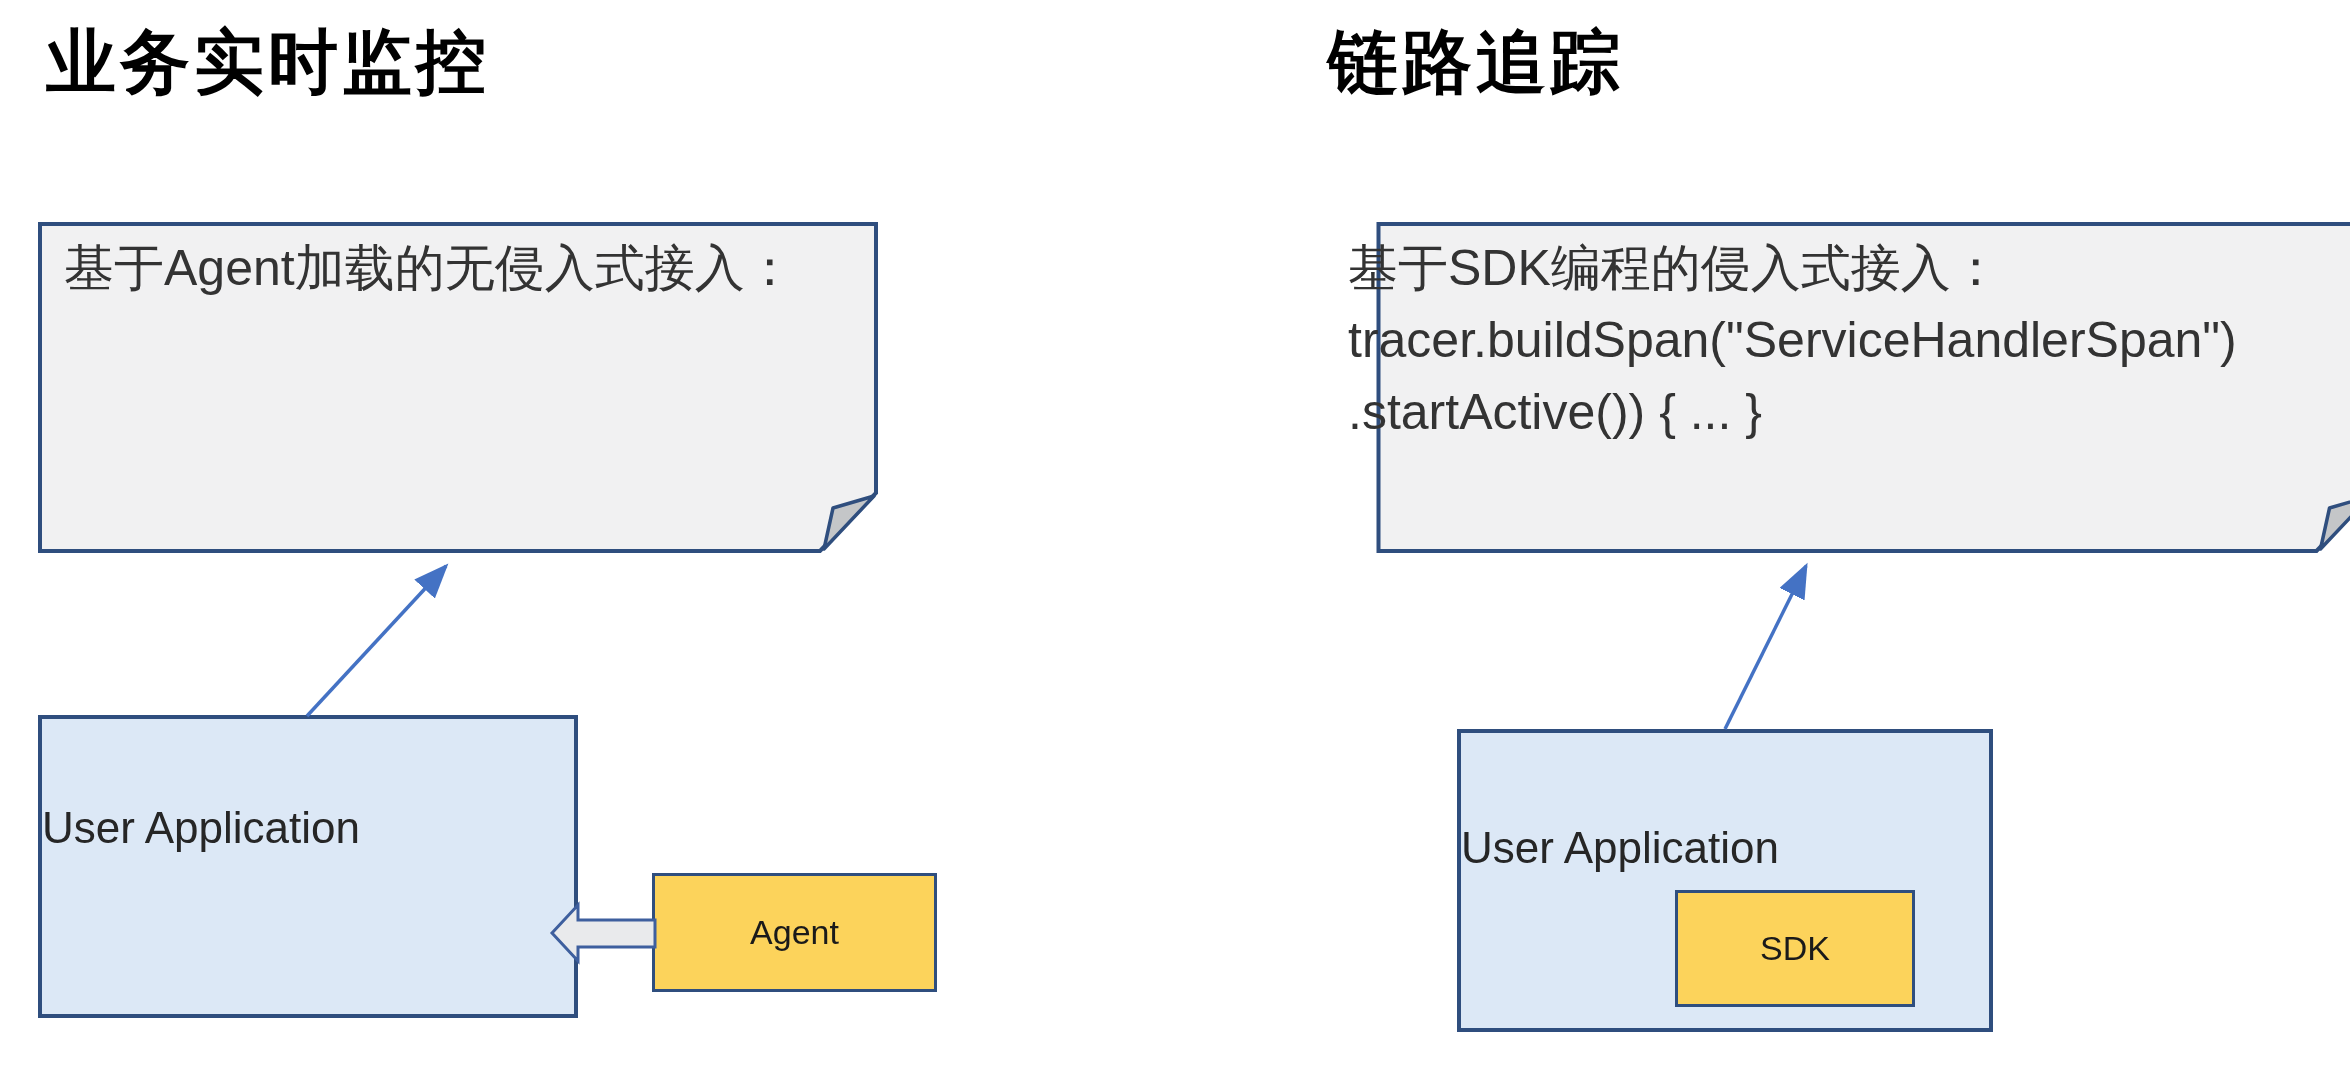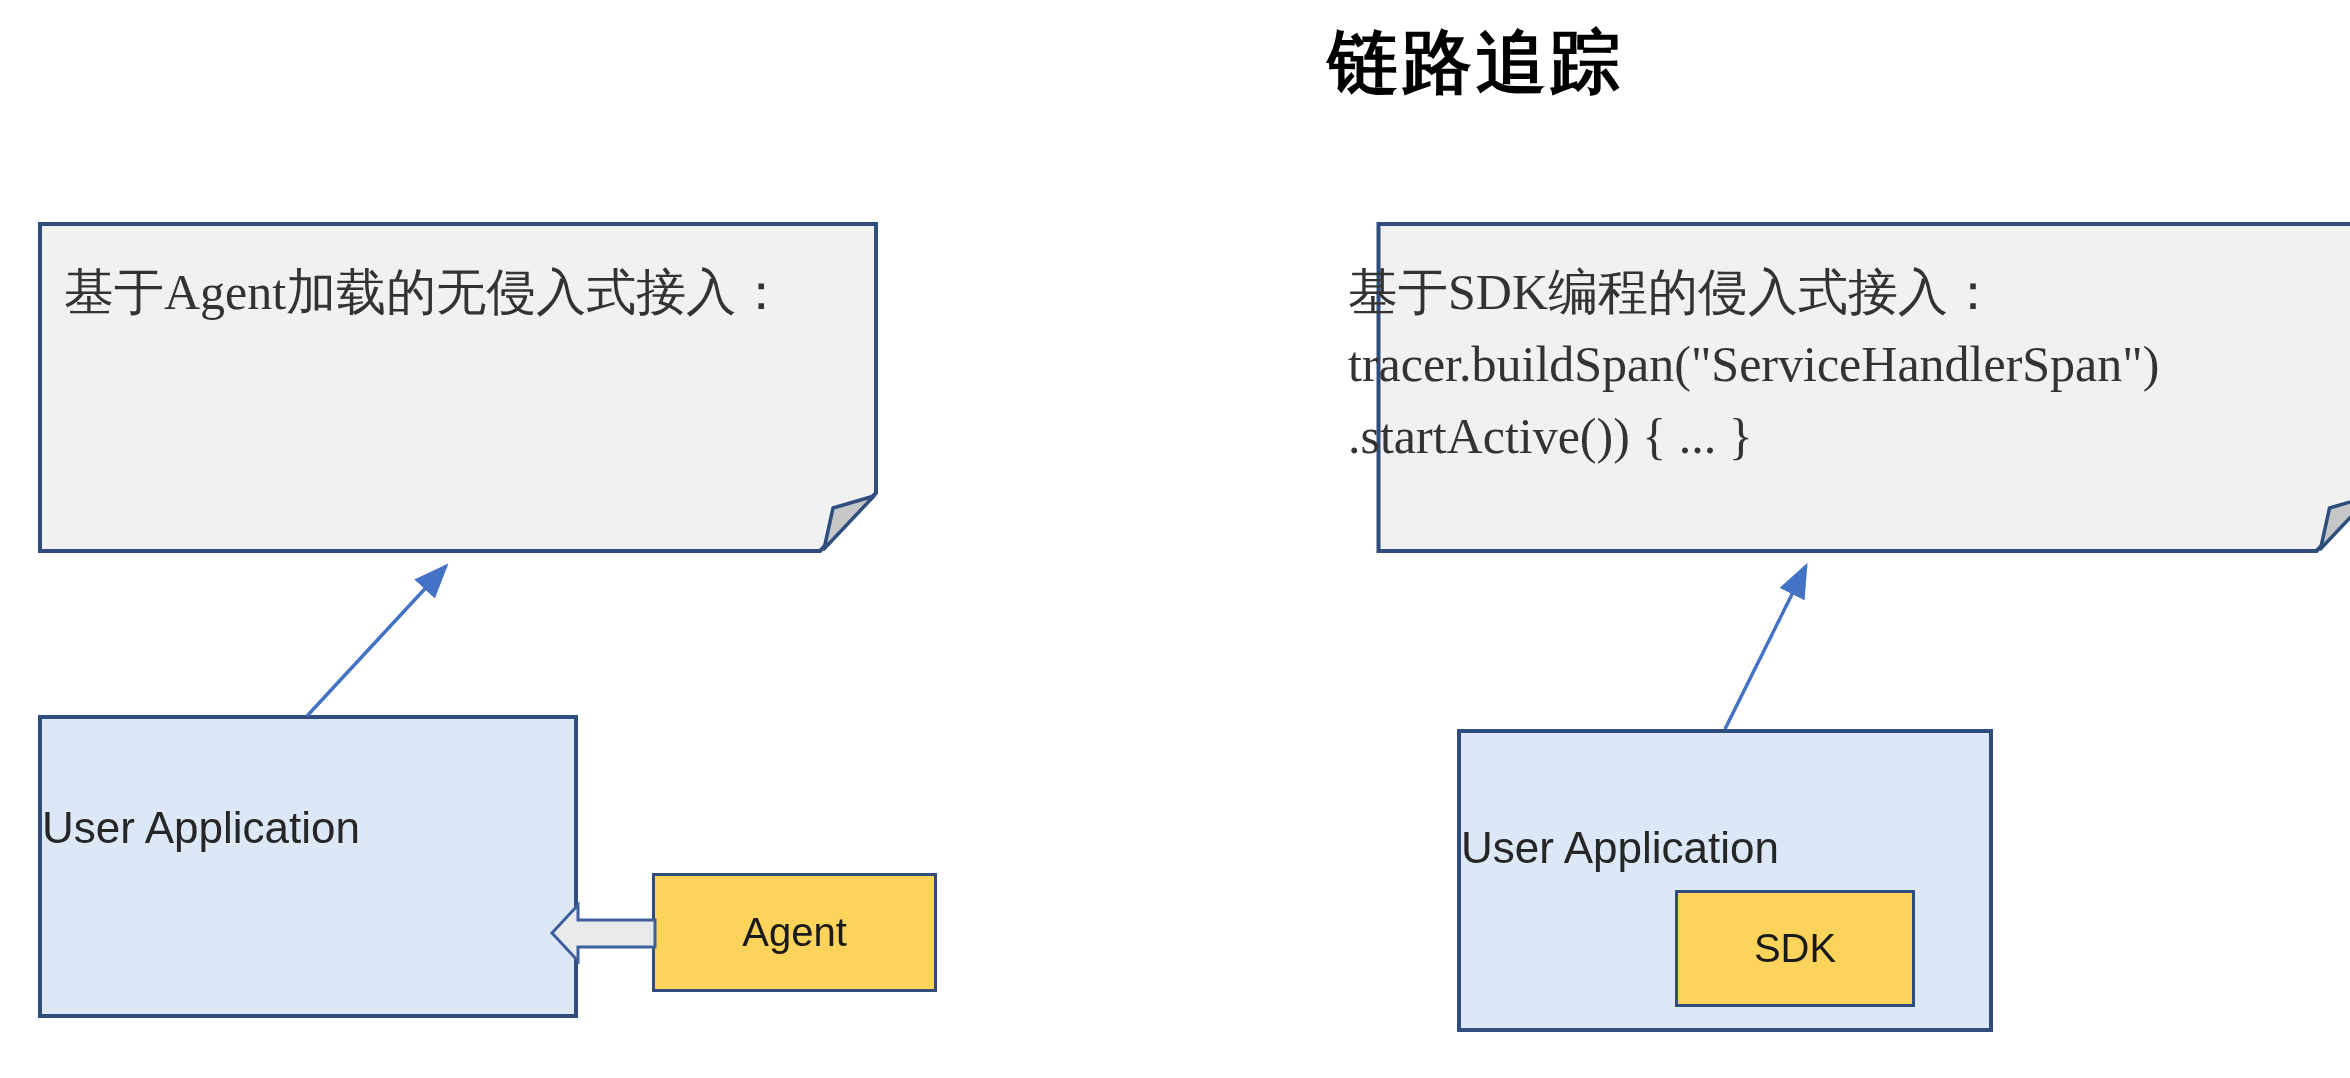--- a/index.html
+++ b/index.html
@@ -25,53 +25,54 @@
   }
   .section-title.left{left:46px;}
   .section-title.right{left:1328px;}
 
   .note{position:absolute;}
   .note-svg{position:absolute;left:0;top:0;width:100%;height:100%;display:block;}
   .note-body{fill:var(--note-fill);stroke:var(--border-navy);stroke-width:4;stroke-linejoin:miter;}
   .note-fold{fill:var(--fold-fill);stroke:var(--border-navy);stroke-width:3.5;stroke-linejoin:round;}
   .note-text{
     position:absolute;left:0;top:0;right:0;bottom:0;
-    padding:34px 10px 0 26px;box-sizing:border-box;
-    font-size:50px;line-height:72px;color:var(--note-text);font-family:Liberation Serif, serif;
+    padding:10px 10px 0 26px;box-sizing:border-box;
+    font-size:50px;line-height:72px;color:var(--note-text);
   }
   .note-line{min-height:72px;white-space:pre;overflow:hidden;}
 
   .app-box{
     position:absolute;background:var(--app-fill);
     border:4px solid var(--border-navy);box-sizing:border-box;
   }
   .app-label{
     position:absolute;left:0;right:0;
     font-size:44px;color:var(--text-dark);white-space:nowrap;
   }
   .yellow-box{
     position:absolute;background:var(--yellow-fill);
     border:3px solid var(--border-navy);box-sizing:border-box;
     display:flex;align-items:center;justify-content:center;
   }
-  .yellow-label{font-size:40px;color:#1a1a1a;white-space:nowrap;}
+  .yellow-label{font-size:34px;color:#1a1a1a;white-space:nowrap;}
 
   .overlay{
     position:absolute;left:0;top:0;width:2350px;height:1078px;
     pointer-events:none;z-index:5;
   }
   .conn{stroke:var(--arrow-blue);stroke-width:3.5;fill:none;}
   .conn-head{fill:var(--arrow-blue);}
   .block-arrow{fill:var(--block-arrow-fill);stroke:var(--block-arrow-border);stroke-width:3;stroke-linejoin:miter;}
 </style>
 </head>
 <body>
 
 <div class="canvas">
 
+  <div class="section-title left">业务实时监控</div>
   <div class="section-title right">链路追踪</div>
 
   <div class="note" style="left:38px;top:222px;width:840px;height:331px">
     <svg class="note-svg" viewBox="0 0 840 331">
       <polygon class="note-body" points="2,2 838,2 838,271 782,329 2,329"></polygon>
       <polygon class="note-fold" points="786,327 836,274 795,286"></polygon>
     </svg>
     <div class="note-text">
       <div class="note-line">基于Agent加载的无侵入式接入：</div>
       <div class="note-line"></div>

